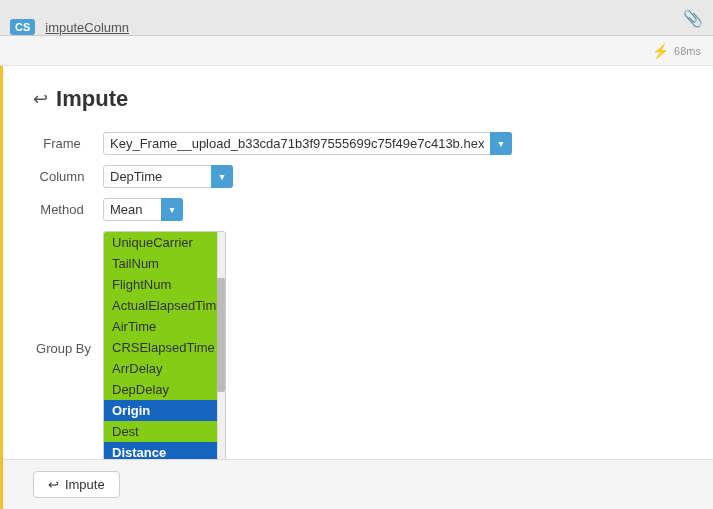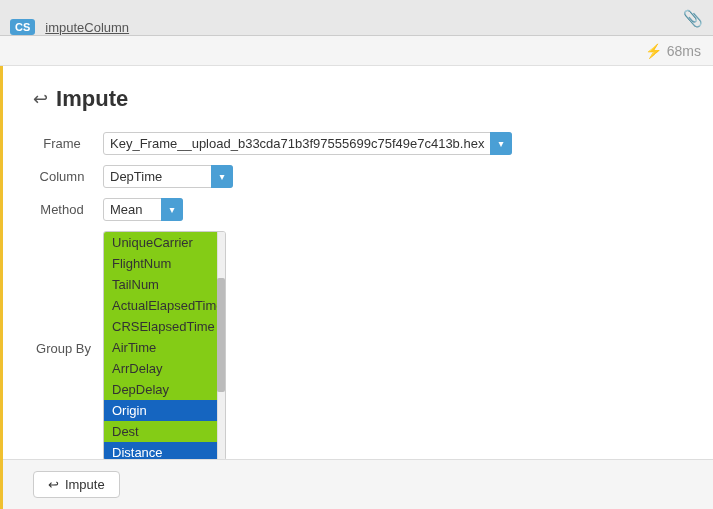--- a/index.html
+++ b/index.html
@@ -58,21 +58,21 @@
     }
 
     .timing-icon {
       color: #999;
       font-size: 14px;
       margin-right: 4px;
     }
 
     .timing-text {
       color: #999;
-      font-size: 14px;
+      font-size: 11px;
     }
 
     .content {
       background: white;
       padding: 20px 30px;
       height: calc(509px - 66px);
       position: relative;
       border-left: 3px solid #f0c030;
     }
 
@@ -187,20 +187,21 @@
       padding: 3px 8px;
       cursor: pointer;
       color: #333;
       font-size: 13px;
       white-space: nowrap;
     }
 
     .listbox-item.selected {
       background: #1565c0;
       color: white;
+      font-weight: bold;
     }
 
     .listbox-scrollbar {
       position: absolute;
       right: 0;
       top: 0;
       bottom: 0;
       width: 8px;
       background: #f0f0f0;
       border-left: 1px solid #ddd;
@@ -294,25 +295,25 @@
         <option>Mean</option>
       </select>
       <div class="select-chevron-blue">▾</div>
     </div>
   </div>
 
   <div class="group-by-row">
     <span class="group-by-label">Group By</span>
     <div class="listbox" id="group-by-listbox">
     <div class="listbox-item">UniqueCarrier</div>
+        <div class="listbox-item">TailNum</div>
         <div class="listbox-item">FlightNum</div>
-        <div class="listbox-item">TailNum</div>
         <div class="listbox-item">ActualElapsedTime</div>
+        <div class="listbox-item">AirTime</div>
         <div class="listbox-item">CRSElapsedTime</div>
-        <div class="listbox-item">AirTime</div>
         <div class="listbox-item">ArrDelay</div>
         <div class="listbox-item">DepDelay</div>
         <div class="listbox-item selected">Origin</div>
         <div class="listbox-item">Dest</div>
         <div class="listbox-item selected">Distance</div>
         <div class="listbox-scrollbar">
           <div class="listbox-scrollbar-thumb"></div>
         </div>
       </div>
   </div>

